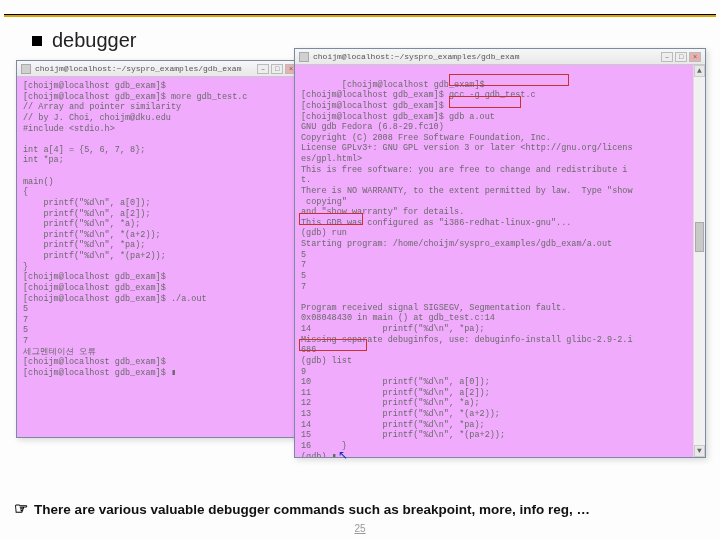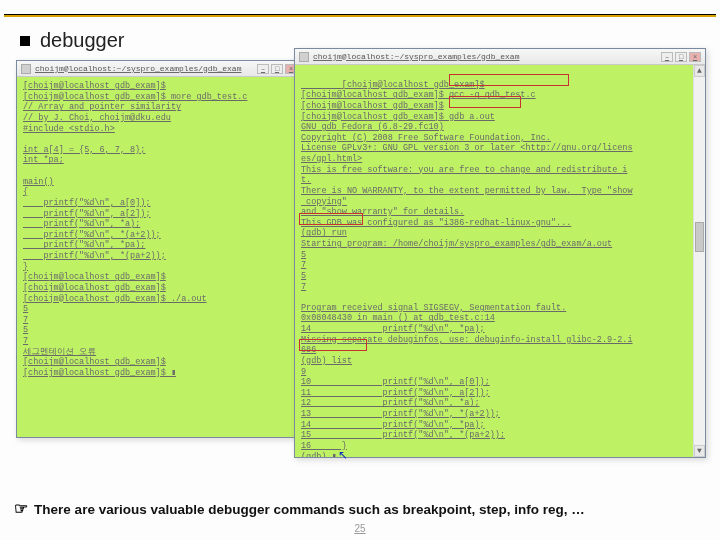--- a/index.html
+++ b/index.html
@@ -28,46 +28,45 @@
     height: 2px;
     background: linear-gradient(to bottom, #000 0%, #000 50%, #e6b800 50%, #e6b800 100%);
     margin: 0 4px 12px 4px;
     border-top: 1px solid #000;
     border-bottom: 2px solid #d9a300;
   }
   .bullet-row {
     display: flex;
     align-items: center;
     gap: 10px;
-    padding-left: 20px;
+    padding-left: 32px;
     margin-bottom: 8px;
   }
   .bullet-square {
     width: 10px;
     height: 10px;
     background: #000;
   }
   .bullet-text {
     font-size: 20px;
     color: #222;
   }
   .terminals {
     position: relative;
     height: 380px;
   }
   .term {
     position: absolute;
-    background: #bef264;
+    background: #f0abfc;
     border: 1px solid #7a8aa0;
     box-shadow: 2px 2px 6px rgba(0,0,0,0.15);
     font-family: "Courier New", monospace;
     font-size: 8.5px;
     color: #6a6a6a;
     line-height: 1.25;
-    text-decoration: underline;
   }
   .term-titlebar {
     height: 16px;
     background: linear-gradient(#f7f7f7,#e8e8e8);
     border-bottom: 1px solid #c8c8c8;
     display: flex;
     align-items: center;
     padding: 0 4px;
     gap: 4px;
   }
@@ -255,17 +254,17 @@
         <div class="redbox" style="left:4px; top:148px; width:64px; height:12px;"></div>
         <div class="redbox" style="left:4px; top:274px; width:68px; height:12px;"></div>
       </div>
     </div>
 
     <span class="cursor-glyph" style="left:338px; top:388px;">↖</span>
   </div>
 
   <div class="footer-note">
     <span class="pointer">☞</span>
-    <span>There are various valuable debugger commands such as breakpoint, step, info reg, …</span>
+    <span>There are various valuable debugger commands such as breakpoint, more, info reg, …</span>
   </div>
 
   <div class="page-num">25</div>
 </div>
 
 </body></html>

